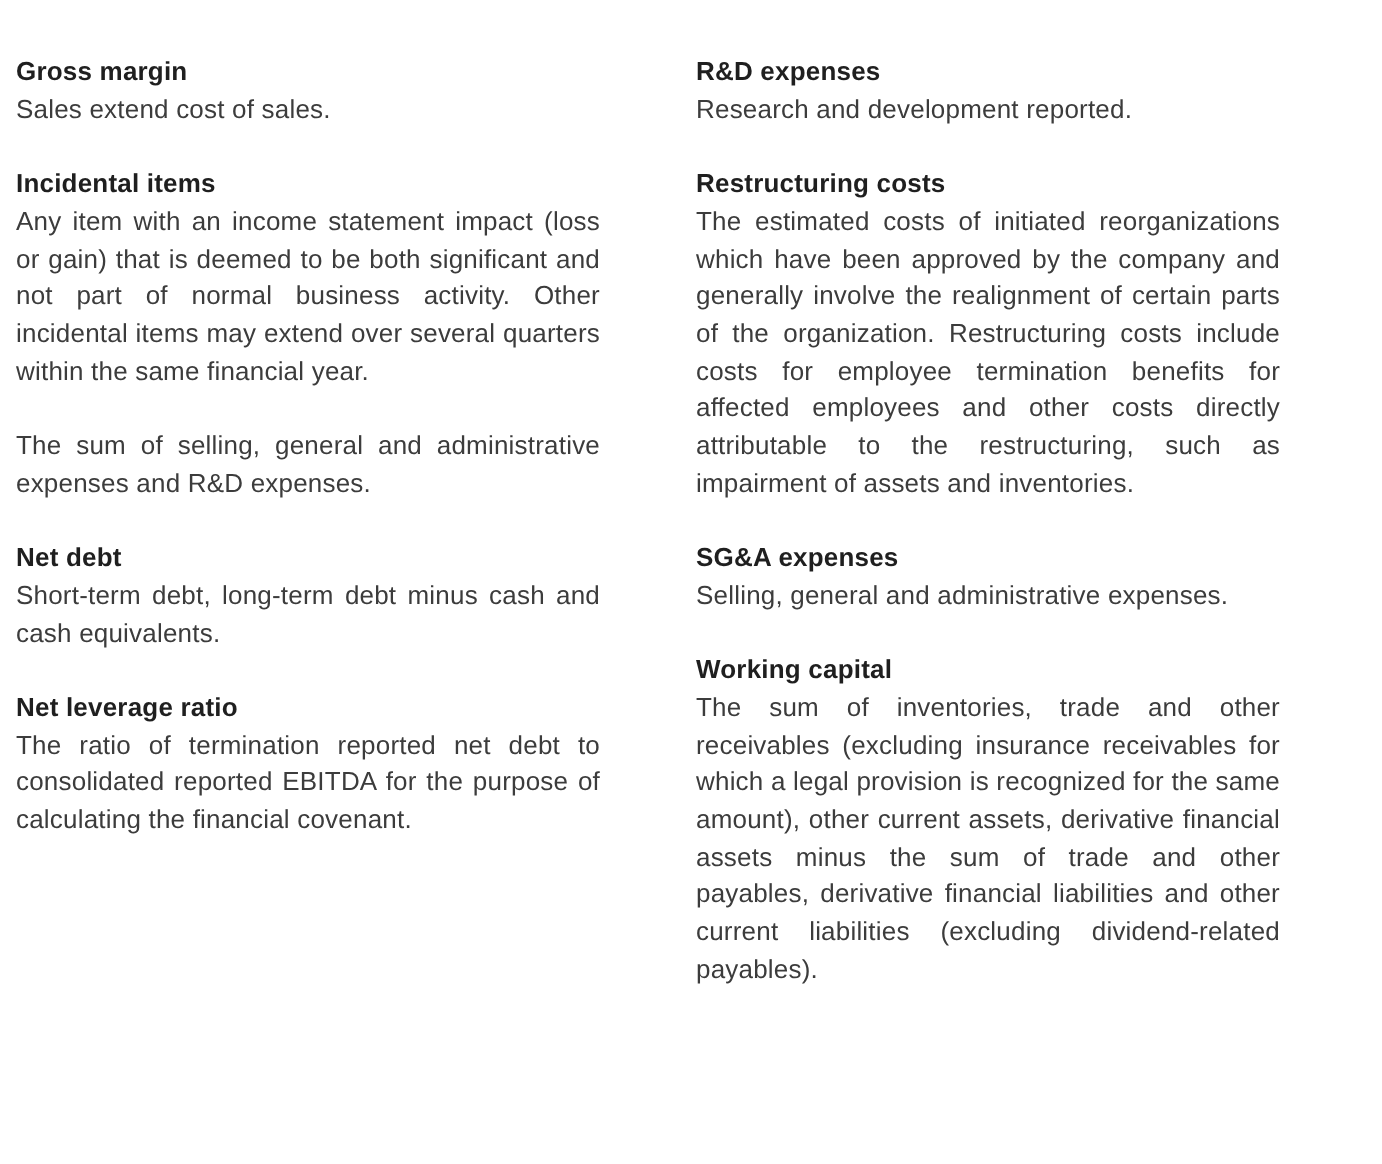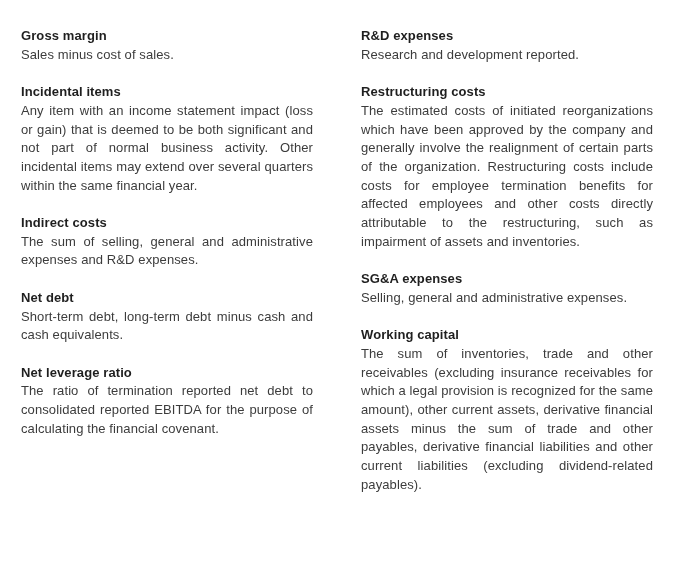--- a/index.html
+++ b/index.html
@@ -10,21 +10,21 @@
   body {
     width: 691px;
     height: 582px;
     font-family: "Liberation Sans", sans-serif;
     -webkit-font-smoothing: antialiased;
   }
   .page {
     box-sizing: border-box;
     width: 691px;
     height: 582px;
-    padding: 27px 38px 0 21px;
+    padding: 27px 38px 0 8px;
     background: #ffffff;
     overflow: hidden;
   }
   .columns {
     display: grid;
     grid-template-columns: 292px 292px;
     column-gap: 48px;
     align-items: start;
   }
   .entry {
@@ -51,30 +51,29 @@
 </head>
 <body>
 
 <div class="page">
   <div class="columns">
 
     <div class="col">
 
       <section class="entry">
         <h3 class="term">Gross margin</h3>
-        <p class="definition">Sales minus cost of sales.</p>
+        <p class="definition">Sales extend cost of sales.</p>
       </section>
 
       <section class="entry">
         <h3 class="term">Incidental items</h3>
         <p class="definition">Any item with an income statement impact (loss or gain) that is deemed to be both significant and not part of normal business activity. Other incidental items may extend over several quarters within the same financial year.</p>
       </section>
 
       <section class="entry">
-        <h3 class="term">Indirect costs</h3>
         <p class="definition">The sum of selling, general and administrative expenses and R&amp;D expenses.</p>
       </section>
 
 
       <section class="entry">
         <h3 class="term">Net debt</h3>
         <p class="definition">Short-term debt, long-term debt minus cash and cash equivalents.</p>
       </section>
 
       <section class="entry">

